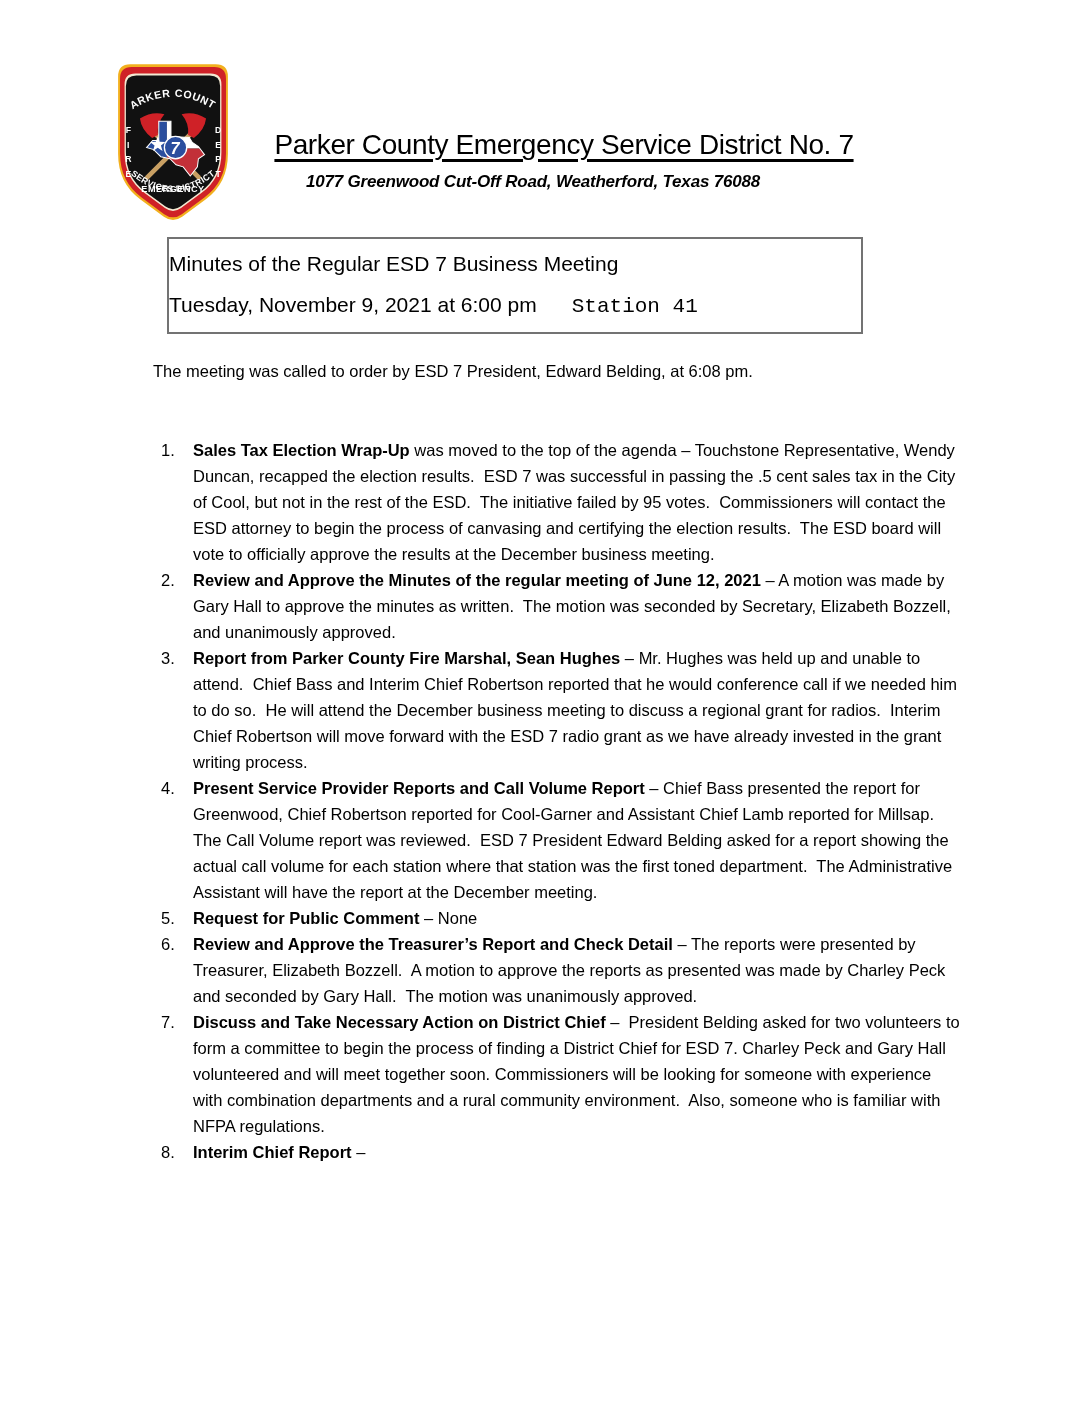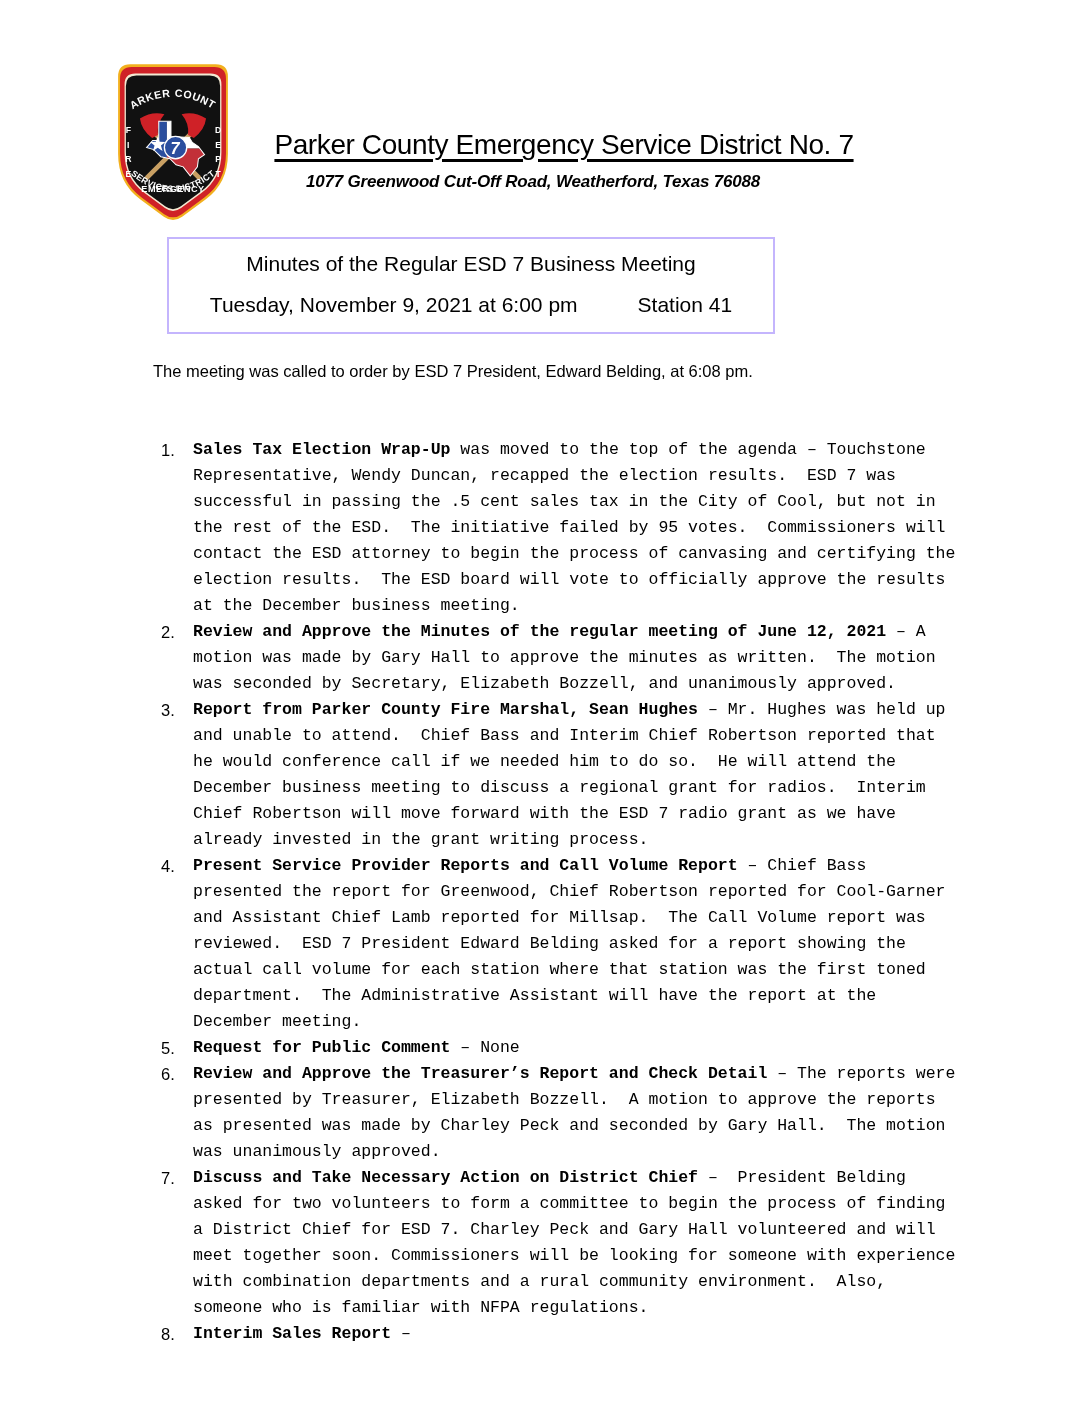--- a/index.html
+++ b/index.html
@@ -12,33 +12,33 @@
   .title-wrap { position:absolute; top:129px; left:44px; width:1040px; text-align:center; }
   .title-text {
     font-size:28px; font-weight:400; letter-spacing:-0.4px;
     text-decoration:underline; text-decoration-thickness:2.5px; text-underline-offset:5px;
   }
   .address {
     position:absolute; top:172px; left:0; width:1066px; text-align:center;
     font-size:17px; font-weight:700; font-style:italic; letter-spacing:-0.2px;
   }
   .meeting-box {
-    position:absolute; left:167px; top:237px; width:608px; height:97px;
-    border:2px solid #c4b5fd; text-align:center;
+    position:absolute; left:167px; top:237px; width:696px; height:97px;
+    border:2px solid #737373; 
   }
   .box-line1 { margin-top:13px; font-size:21px; }
   .box-line2 { margin-top:17px; font-size:21px; }
-  .box-line2 .station { margin-left:60px; }
+  .box-line2 .station { margin-left:35px;font-family:Liberation Mono, monospace; }
   .content { position:absolute; left:128px; top:358px; width:832px; font-size:16.5px; line-height:26px; }
   .para { white-space:pre-wrap;margin-left:25px; }
   .para + .para { margin-top:14px; }
   .agenda { margin-top:53px; }
   .agenda-item { display:flex; }
   .agenda-num { flex:0 0 65px; padding-left:33px; }
-  .agenda-text { flex:1; white-space:pre-wrap;font-family:Liberation Mono, monospace; }
+  .agenda-text { flex:1; white-space:pre-wrap; }
   .agenda-text b { font-weight:700; }
 </style>
 </head>
 <body>
 
 <div class="page">
 
   <svg class="logo" viewBox="0 0 120 160" xmlns="http://www.w3.org/2000/svg">
     <defs>
       <path id="shieldP" d="M18 2 H102 Q114 2 114 14 V90 Q114 119 92 135 L69 152 Q60 158.5 51 152 L28 135 Q6 119 6 90 V14 Q6 2 18 2 Z"></path>
@@ -130,17 +130,17 @@
       <div class="agenda-item">
         <span class="agenda-num">6.</span>
         <div class="agenda-text"><b>Review and Approve the Treasurer’s Report and Check Detail</b><span> – The reports were presented by Treasurer, Elizabeth Bozzell.  A motion to approve the reports as presented was made by Charley Peck and seconded by Gary Hall.  The motion was unanimously approved.</span></div>
       </div>
       <div class="agenda-item">
         <span class="agenda-num">7.</span>
         <div class="agenda-text"><b>Discuss and Take Necessary Action on District Chief</b><span> –  President Belding asked for two volunteers to form a committee to begin the process of finding a District Chief for ESD 7. Charley Peck and Gary Hall volunteered and will meet together soon. Commissioners will be looking for someone with experience with combination departments and a rural community environment.  Also, someone who is familiar with NFPA regulations.</span></div>
       </div>
       <div class="agenda-item">
         <span class="agenda-num">8.</span>
-        <div class="agenda-text"><b>Interim Sales Report</b><span> –</span></div>
+        <div class="agenda-text"><b>Interim Chief Report</b><span> –</span></div>
       </div>
     </div>
   </div>
 </div>
 
 </body></html>

